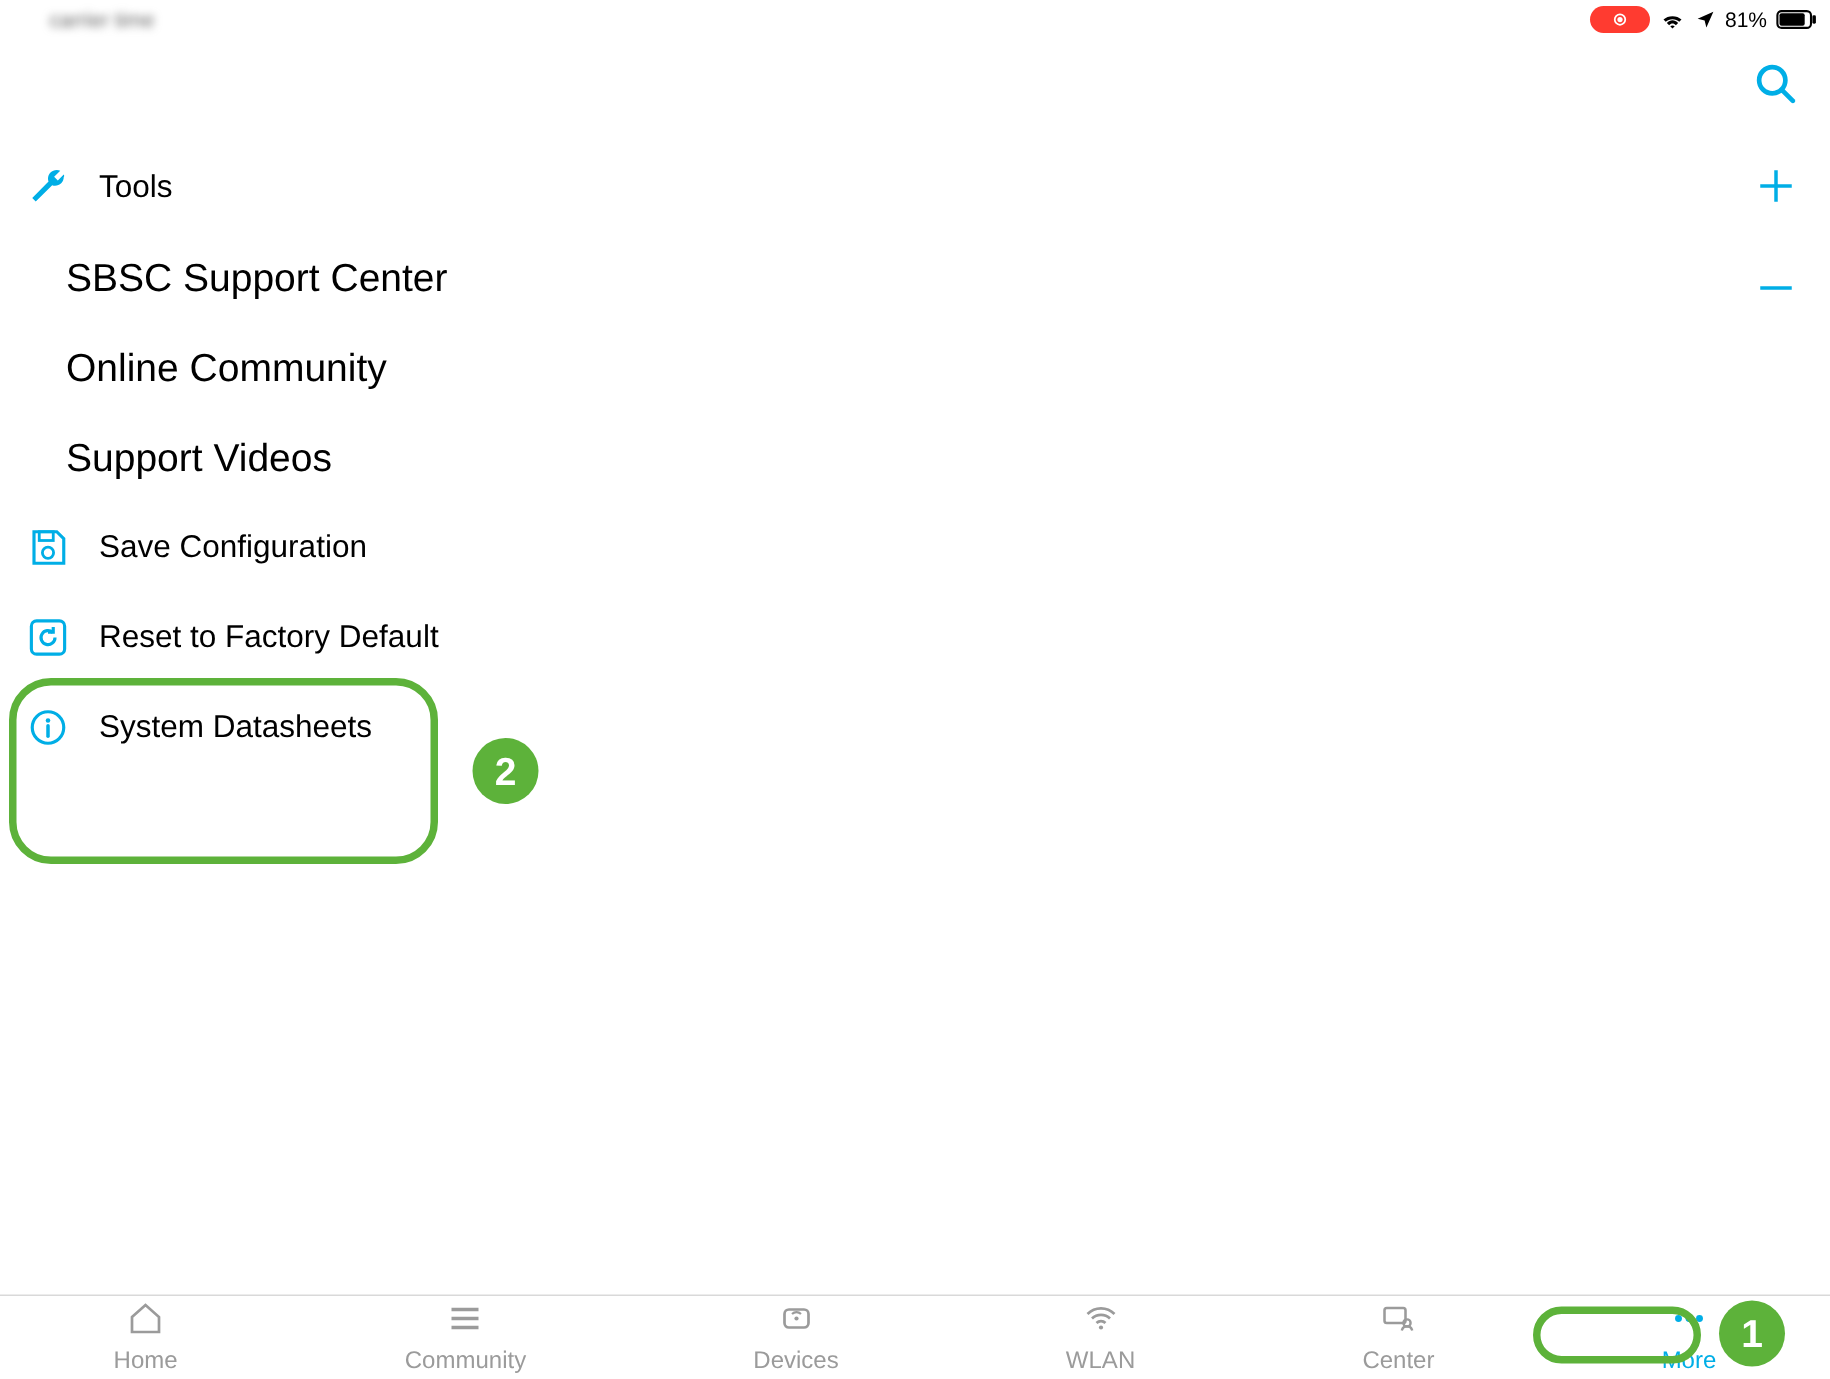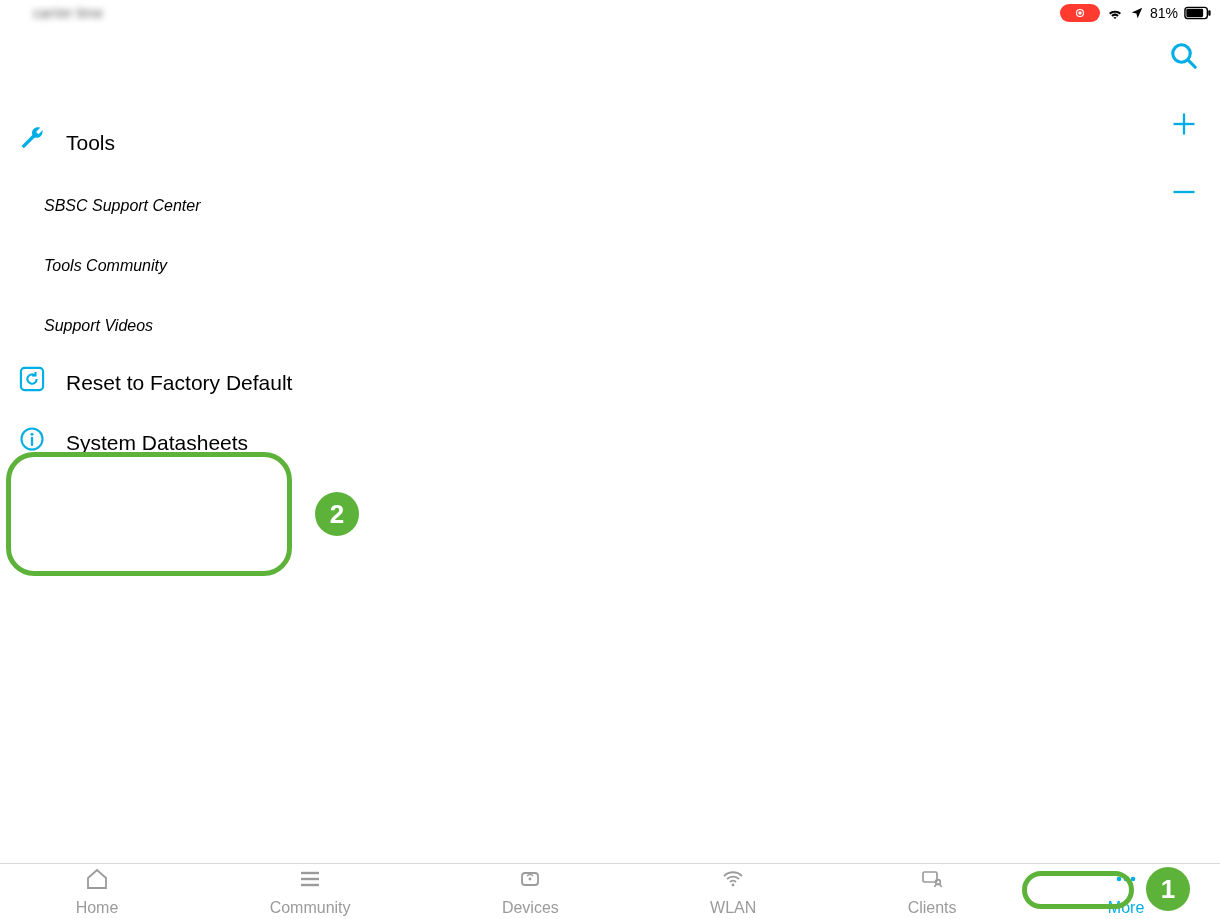--- a/index.html
+++ b/index.html
@@ -28,25 +28,25 @@
   .batt-txt { font-size:14px; }
   
   .top-actions { position:absolute; right:20px; top:40px; display:flex; flex-direction:column; gap:36px; align-items:center; }
   .top-actions .btn { width:32px; height:32px; display:flex; align-items:center; justify-content:center; cursor:pointer; }
   
   .menu {
     position:absolute; left:14px; top:95px; width:600px;
     font-size:21px;
   }
   .menu-row {
-    display:flex; align-items:flex-end; gap:18px;
+    display:flex; align-items:center; gap:18px;
     height:60px; cursor:pointer;
     padding-left:2px;
   }
-  .menu-row.sub { padding-left:30px; font-size:16px;font-style:italic; }
+  .menu-row.sub { padding-left:30px; font-size:26px; }
   .menu-row .icon { width:32px; height:32px; display:flex; align-items:center; justify-content:center; flex:0 0 32px; }
   .menu-row .label {}
   
   .hl-box {
     position:absolute;
     border:5px solid #5db23a;
     border-radius:28px;
     pointer-events:none;
   }
   .badge {
@@ -147,26 +147,36 @@
         </svg>
     </span>
     <span class="label">Tools</span>
   </div>
 
 
   <div class="menu-row sub">
     <span class="label">SBSC Support Center</span>
   </div>
   <div class="menu-row sub">
-    <span class="label">Tools Community</span>
+    <span class="label">Online Community</span>
   </div>
   <div class="menu-row sub">
     <span class="label">Support Videos</span>
   </div>
 
+  <div class="menu-row">
+    <span class="icon">
+      <svg width="28" height="28" viewBox="0 0 24 24">
+          <path d="M4 3h13l4 4v14a0 0 0 0 1 0 0H4V3z" fill="none" stroke="#00aee6" stroke-width="1.8"></path>
+          <rect x="7" y="3" width="8" height="5" fill="none" stroke="#00aee6" stroke-width="1.6"></rect>
+          <circle cx="12" cy="15" r="3.2" fill="none" stroke="#00aee6" stroke-width="1.6"></circle>
+        </svg>
+    </span>
+    <span class="label">Save Configuration</span>
+  </div>
 
   <div class="menu-row">
     <span class="icon">
       <svg width="28" height="28" viewBox="0 0 24 24">
           <rect x="2.5" y="2.5" width="19" height="19" rx="3" fill="none" stroke="#00aee6" stroke-width="1.8"></rect>
           <path d="M16 12a4 4 0 1 1-1.2-2.8" fill="none" stroke="#00aee6" stroke-width="1.8"></path>
           <path d="M15 6v3h-3" fill="none" stroke="#00aee6" stroke-width="1.8"></path>
         </svg>
     </span>
     <span class="label">Reset to Factory Default</span>
@@ -232,21 +242,21 @@
     <span>WLAN</span>
   </div>
   <div class="tab">
     <span class="ticon">
       <svg width="24" height="24" viewBox="0 0 24 24">
           <rect x="3" y="5" width="14" height="10" rx="1.5" fill="none" stroke="#9b9b9b" stroke-width="1.7"></rect>
           <circle cx="18" cy="15" r="2.4" fill="none" stroke="#9b9b9b" stroke-width="1.6"></circle>
           <path d="M14.5 20c.5-1.7 1.9-2.8 3.5-2.8s3 1.1 3.5 2.8" fill="none" stroke="#9b9b9b" stroke-width="1.6"></path>
         </svg>
     </span>
-    <span>Clients</span>
+    <span>Center</span>
   </div>
   <div class="tab active">
     <span class="ticon">
       <svg width="26" height="24" viewBox="0 0 24 24">
           <circle cx="5" cy="12" r="2.3" fill="#00aee6"></circle>
           <circle cx="12" cy="12" r="2.3" fill="#00aee6"></circle>
           <circle cx="19" cy="12" r="2.3" fill="#00aee6"></circle>
         </svg>
     </span>
     <span>More</span>

